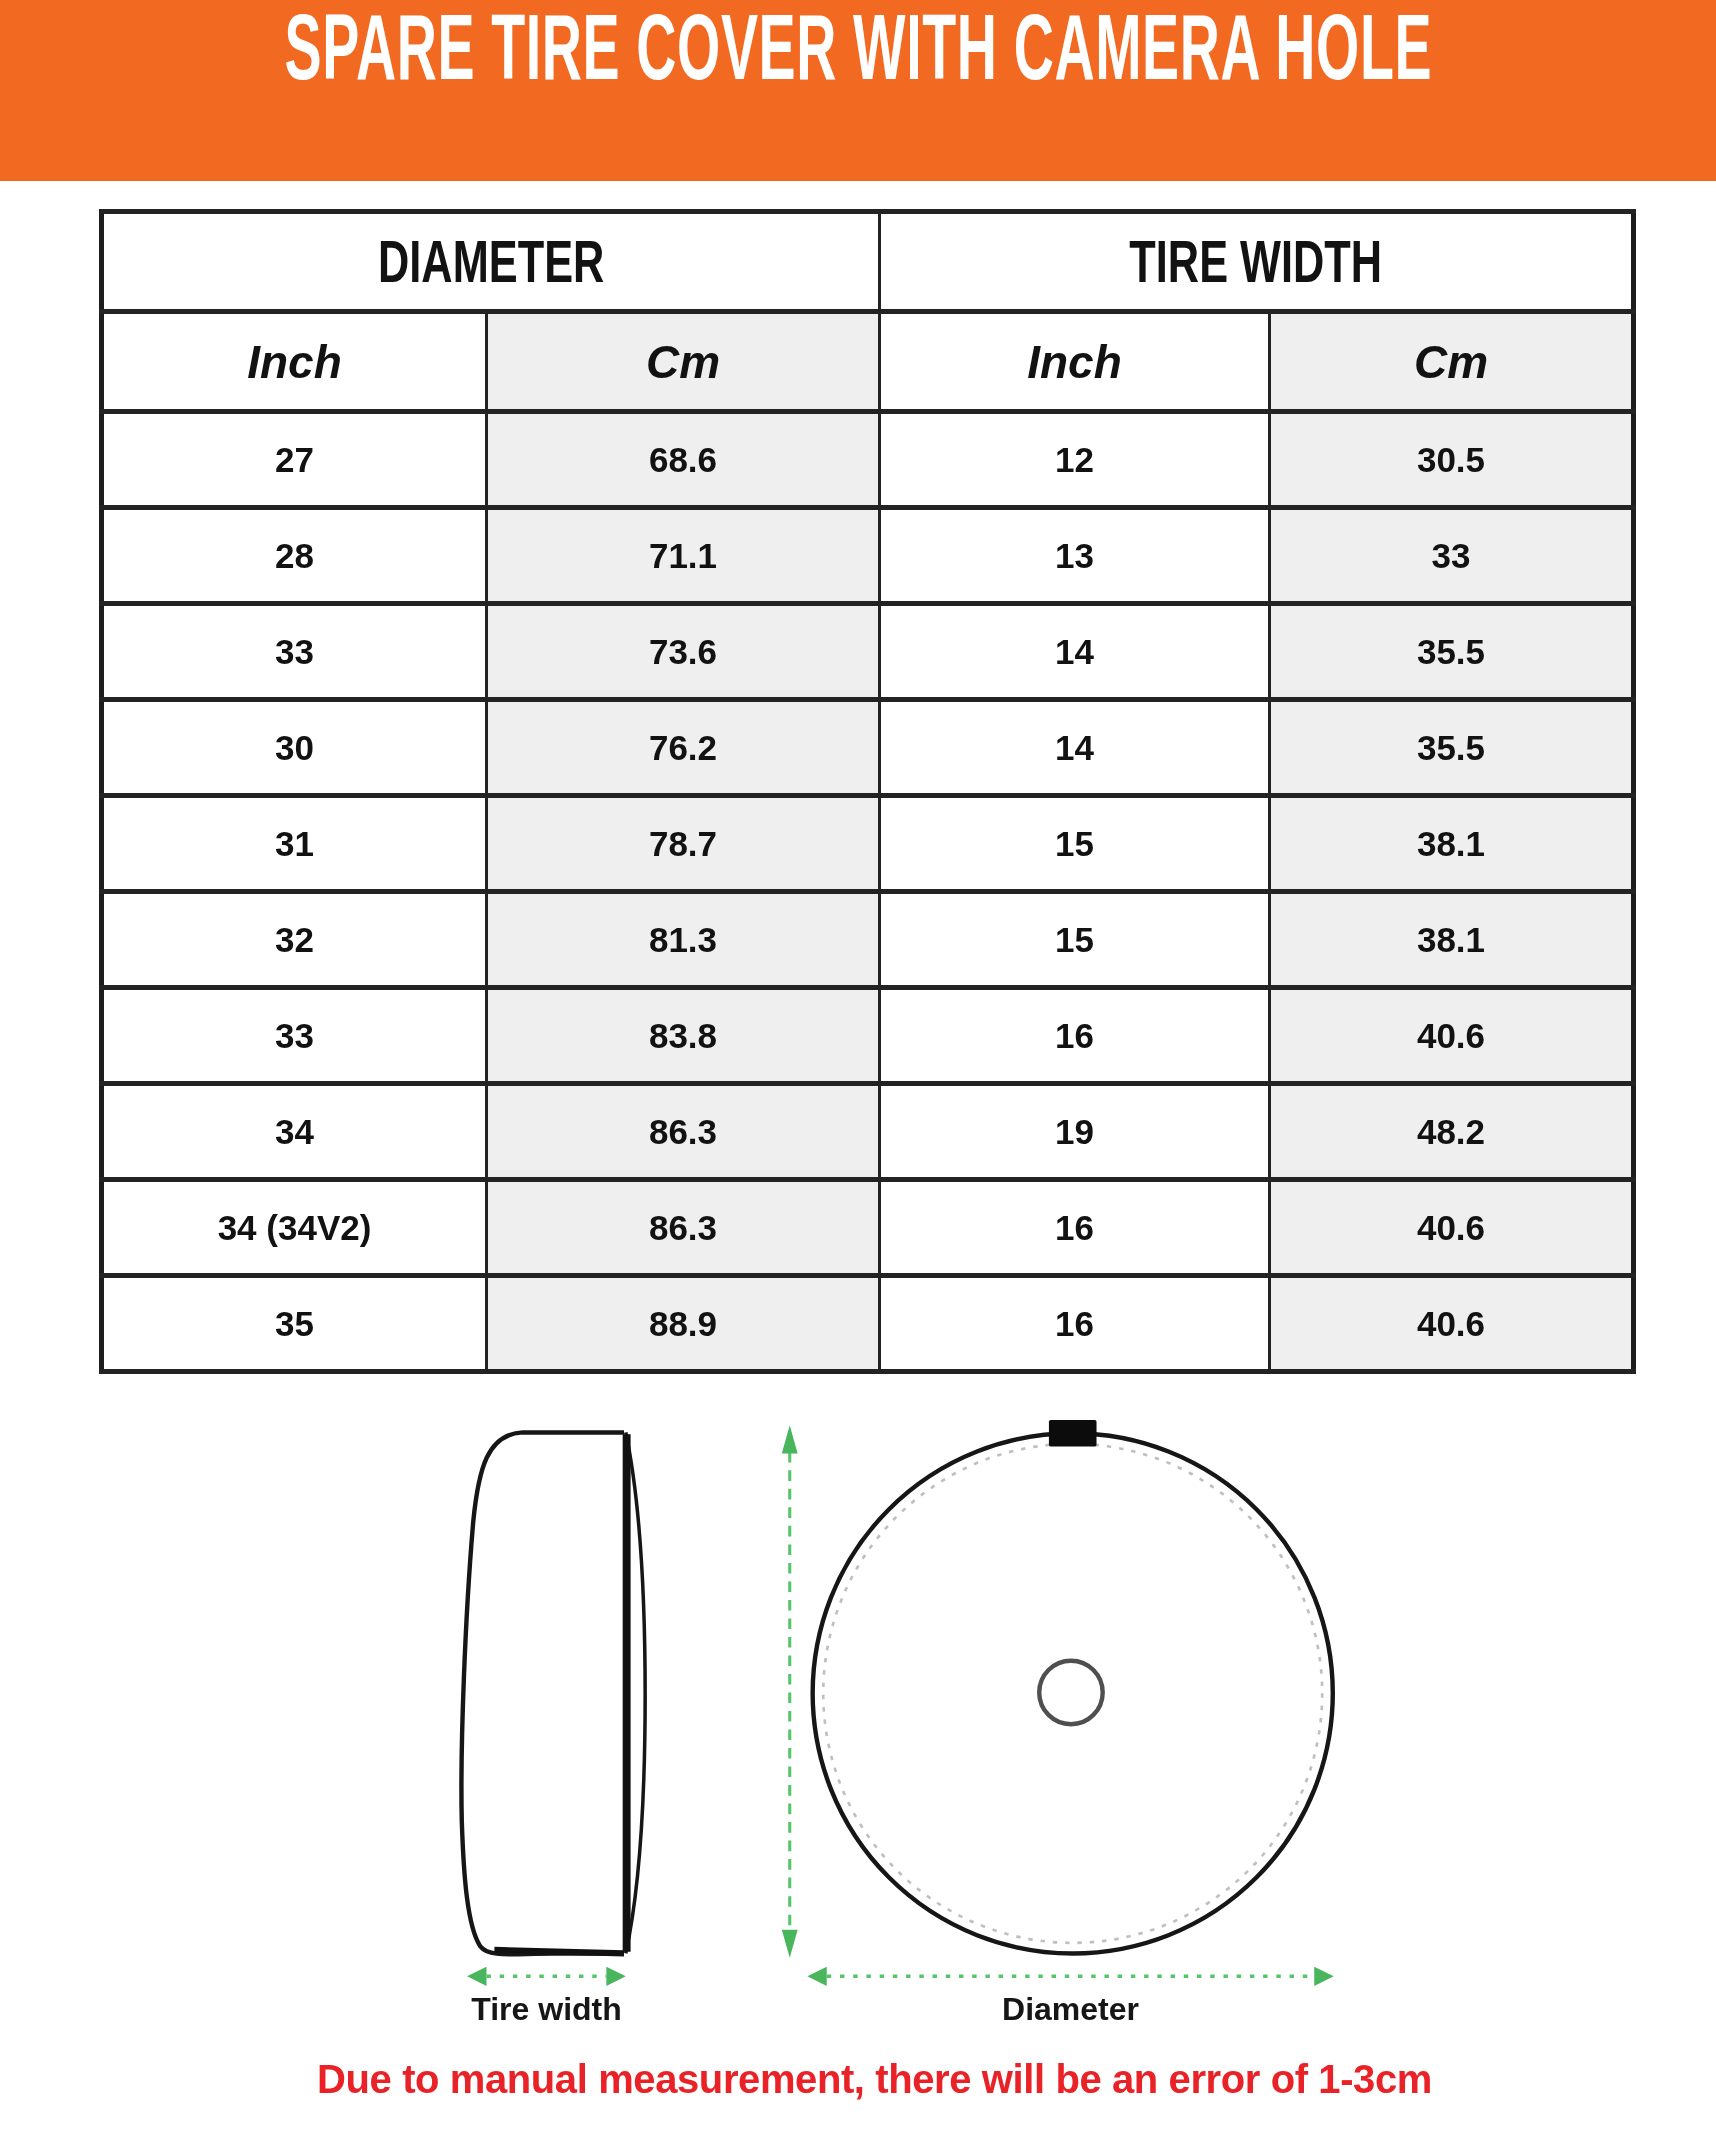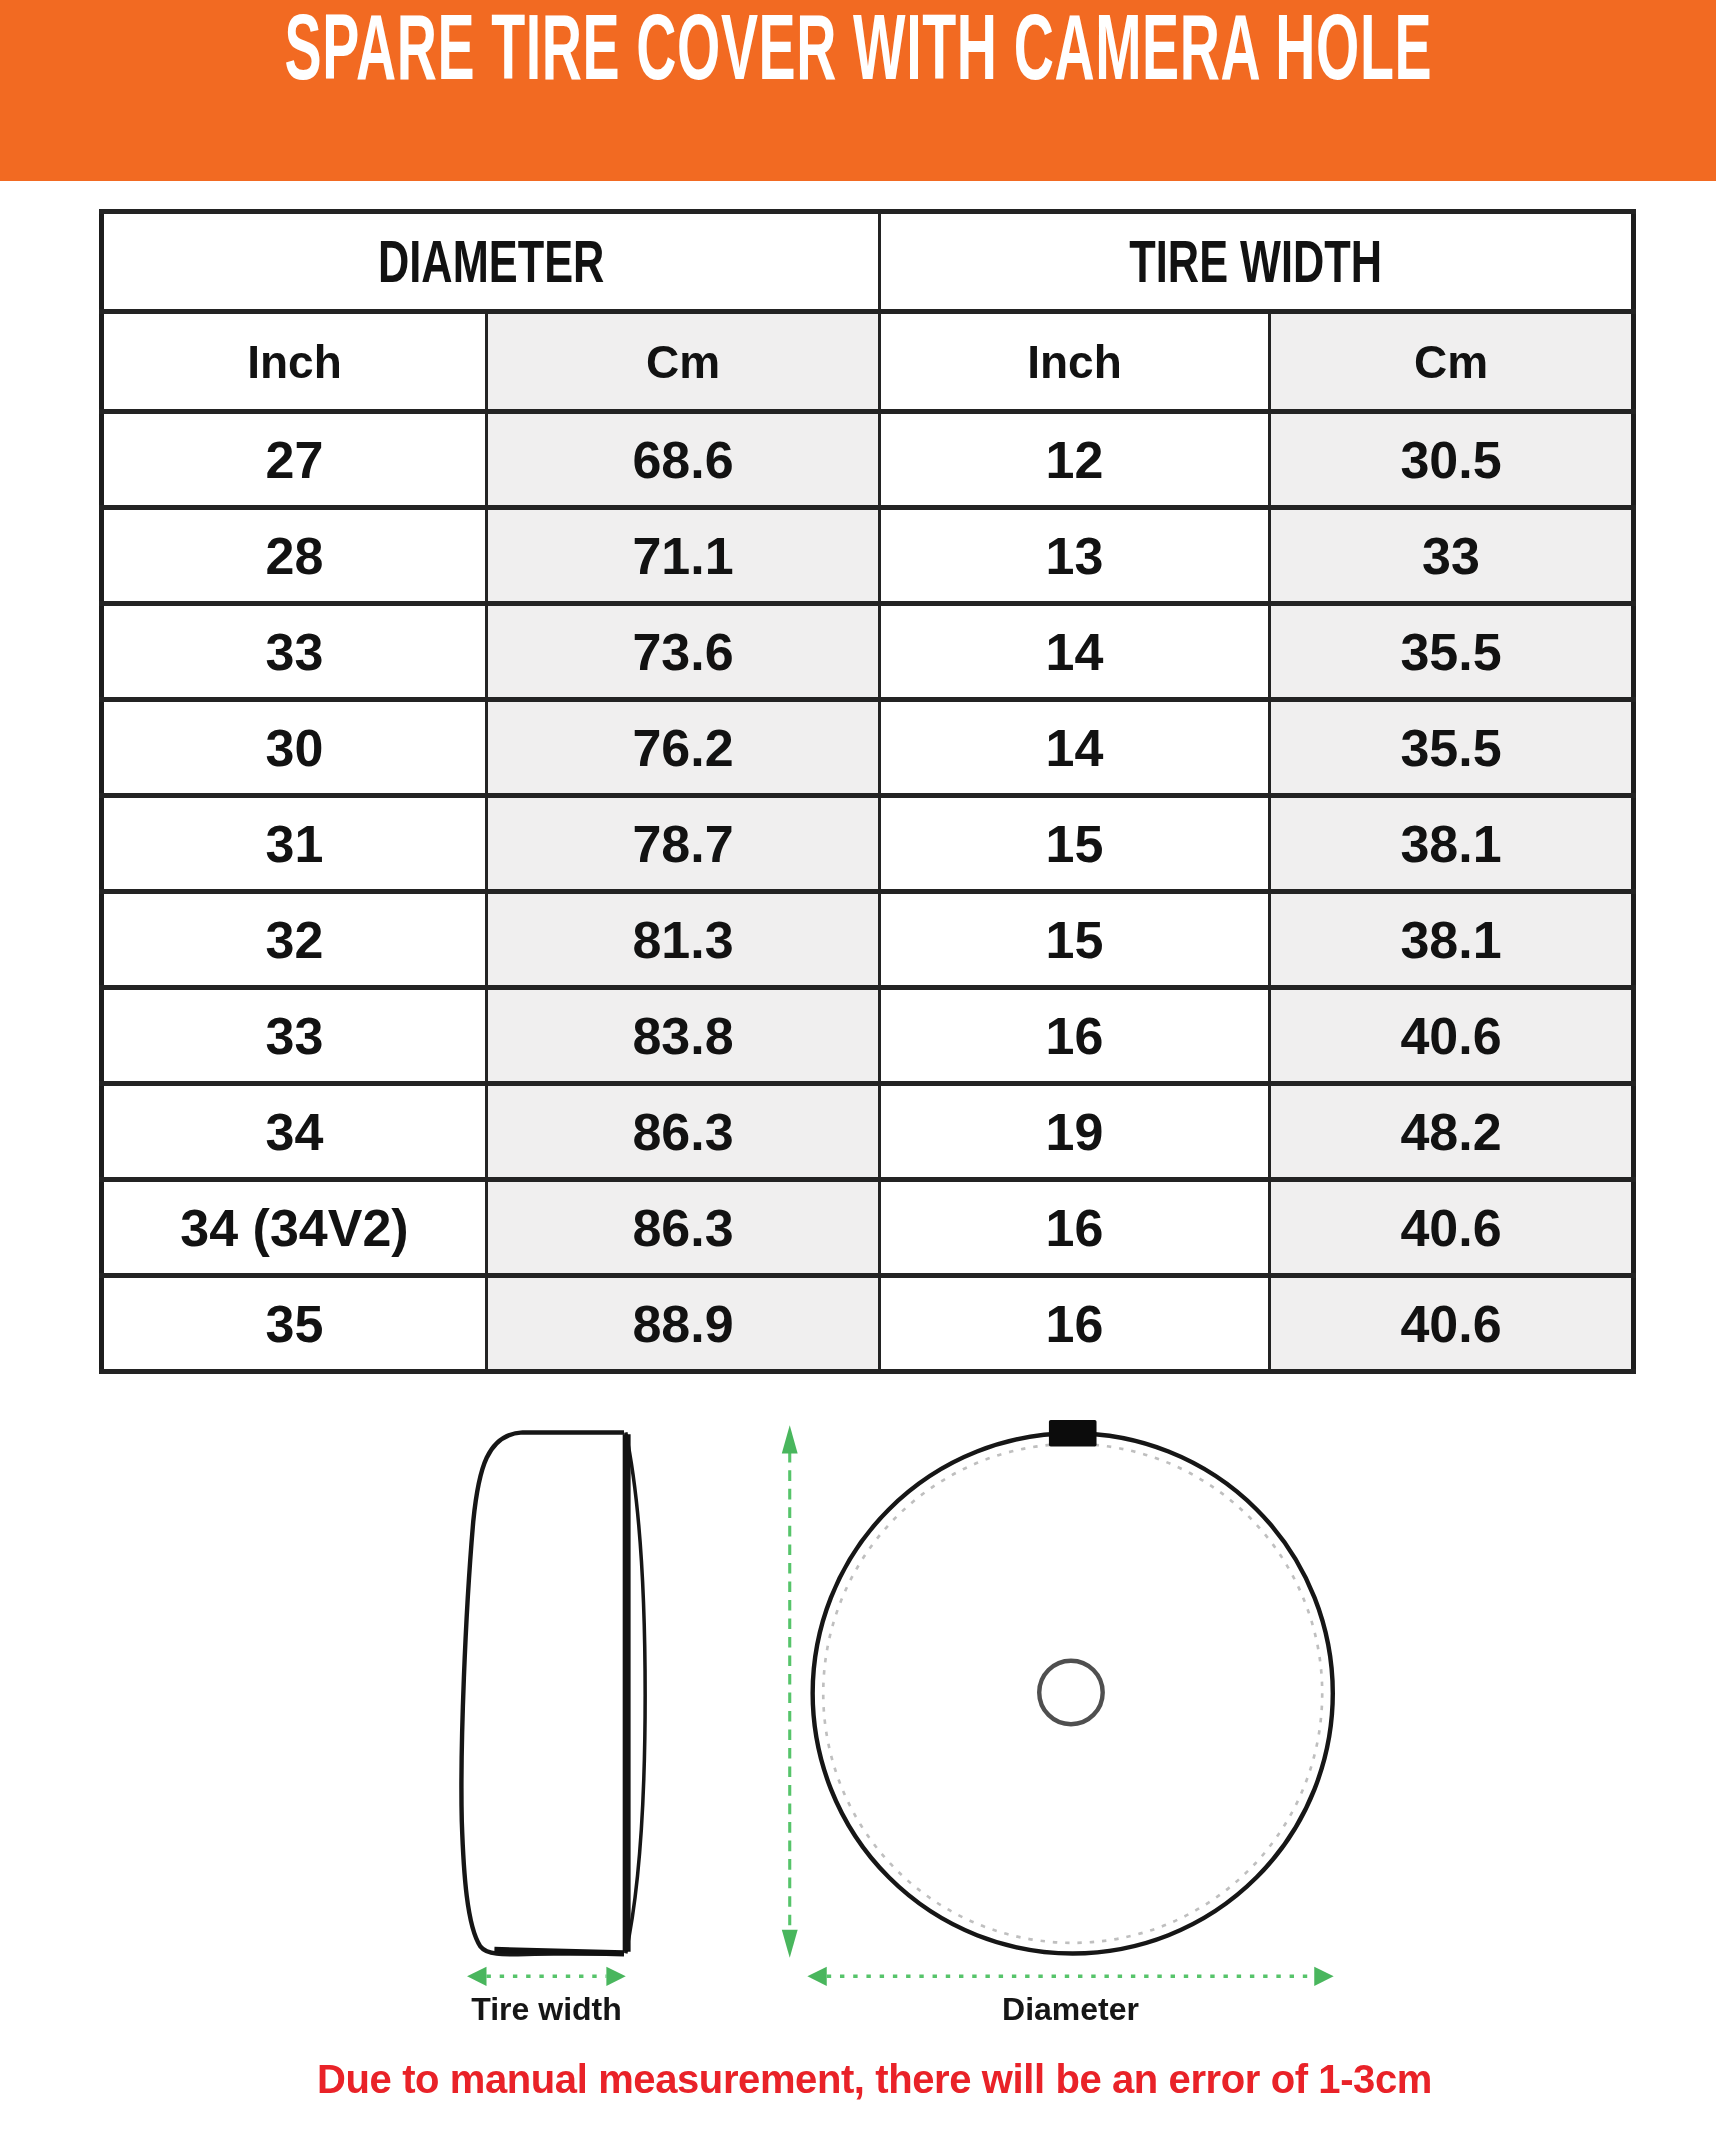--- a/index.html
+++ b/index.html
@@ -56,22 +56,22 @@
   .size-table { border: 5.3px solid #1d1d1d; }
   .group-row th { height: 95px; }
   .group-row .cond {
     display: inline-block;
     font-size: 51px;
     font-weight: bold;
     transform: scale(0.85, 1.15);
     transform-origin: center center;
     white-space: nowrap;
   }
-  .sub-row th { height: 95px; font-size: 46px; font-weight: bold; }
-  tbody td { height: 91px; font-size: 52px; font-weight: bold; }
+  .sub-row th { height: 95px; font-size: 46px; font-weight: bold; font-style: italic; }
+  tbody td { height: 91px; font-size: 35px; font-weight: bold; }
   .col-cm { background: #F0EFEF !important; }
 
   
   svg.diagram {
     position: absolute;
     left: 0; top: 1376px;
     width: 1717px; height: 670px;
   }
   .fig-label {
     position: absolute;

